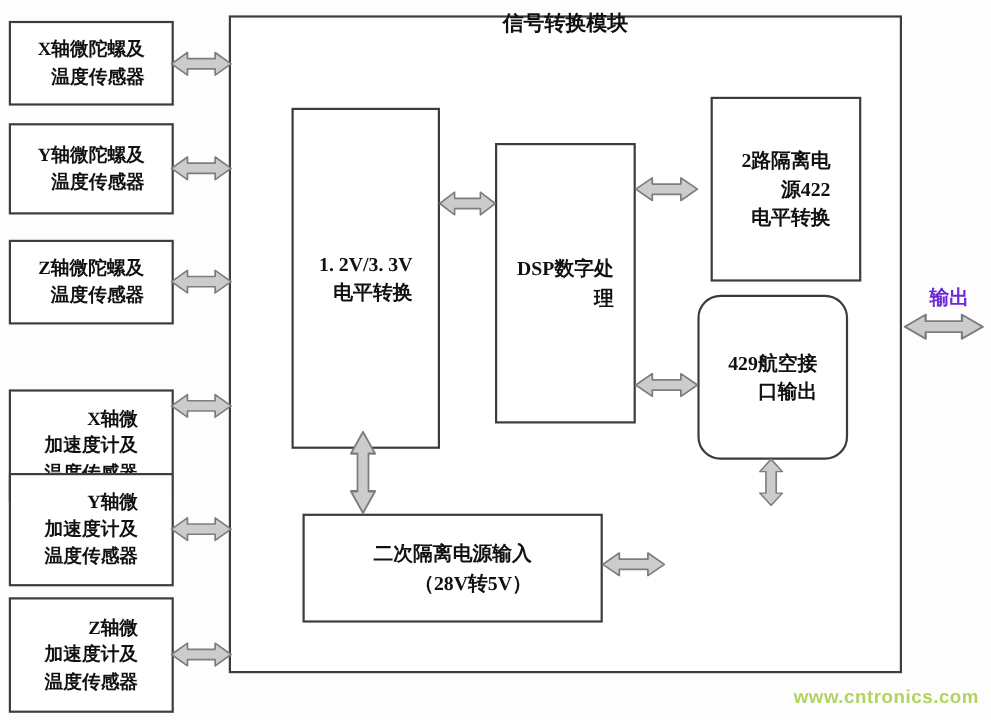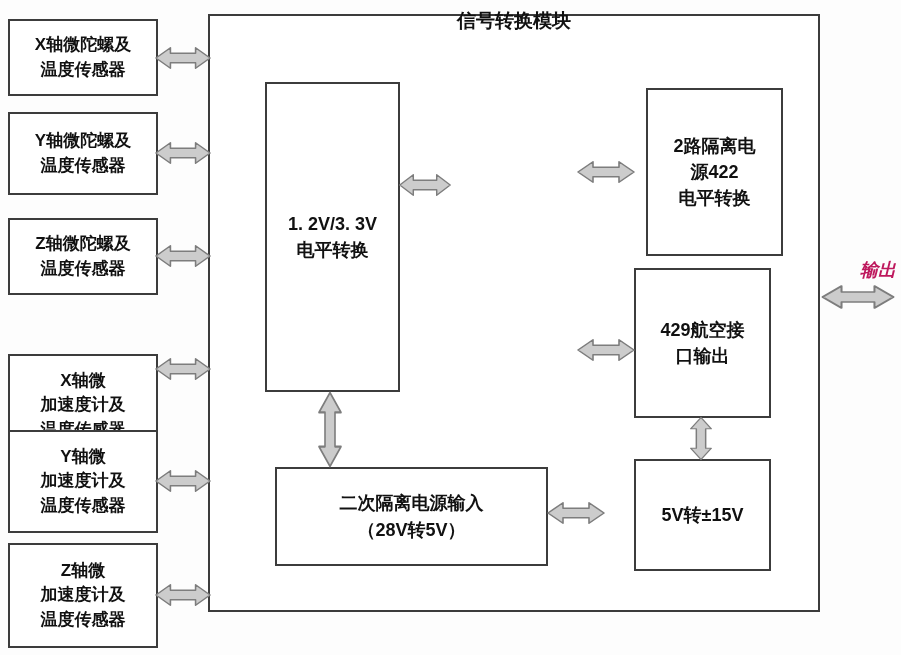--- a/index.html
+++ b/index.html
@@ -11,25 +11,26 @@
     overflow:hidden;
   }
   .box{
     position:absolute;
     box-sizing:border-box;
     border:2px solid #3c3c3c;
     background:#ffffff;
     display:flex;
     align-items:center;
     justify-content:center;
-    text-align:center;
+    text-align:right;
     font-weight:bold;
     color:#111;
     white-space:pre-line;
     line-height:1.45;
+    font-family:Liberation Serif, serif;
   }
   .sensor-box{left:8px;width:150px;font-size:17px;}
   .container-box{
     position:absolute;
     box-sizing:border-box;
     border:2px solid #3c3c3c;
     background:#ffffff;
     left:208px;top:14px;width:612px;height:598px;
   }
   .title{
@@ -37,25 +38,24 @@
     left:208px;top:8px;width:612px;
     text-align:center;
     font-weight:bold;
     font-size:19px;
     color:#111;
   }
   .arrow{position:absolute;}
   .out-label{
     position:absolute;
     left:830px;top:258px;width:66px;
-    text-align:right;
+    text-align:center;
     font-weight:bold;
     font-size:18px;
-    color:#be185d;
-    font-style:italic;
+    color:#6d28d9;
   }
   .watermark{
     position:absolute;
     left:700px;top:624px;width:190px;
     text-align:right;
     font-size:17px;
     color:#a9cf4e;
     opacity:.9;
     font-weight:bold;
     letter-spacing:.5px;
@@ -108,35 +108,36 @@
   <svg class="arrow" style="left:154px;top:355px;width:58px;height:28px">
       <use href="#dbl-arrow-h"></use>
     </svg>
   <svg class="arrow" style="left:154px;top:467px;width:58px;height:28px">
       <use href="#dbl-arrow-h"></use>
     </svg>
   <svg class="arrow" style="left:154px;top:581px;width:58px;height:28px">
       <use href="#dbl-arrow-h"></use>
     </svg>
 
-  <div class="box" style="left:265px;top:82px;width:135px;height:310px;font-size:18px;">1. 2V/3. 3V
+  <div class="box" style="left:265px;top:98px;width:135px;height:310px;font-size:18px;">1. 2V/3. 3V
 电平转换</div>
 
+  <div class="box" style="left:450px;top:130px;width:128px;height:255px;font-size:18px;">DSP数字处
+理</div>
 
   <div class="box" style="left:634px;top:88px;width:137px;height:168px;font-size:18px;margin-left:12px;">2路隔离电
 源422
 电平转换</div>
 
-  <div class="box" style="left:634px;top:268px;width:137px;height:150px;font-size:18px;">429航空接
+  <div class="box" style="left:634px;top:268px;width:137px;height:150px;font-size:18px;border-radius:21px;">429航空接
 口输出</div>
 
   <div class="box" style="left:275px;top:467px;width:273px;height:99px;font-size:18px;">二次隔离电源输入
 （28V转5V）</div>
 
-  <div class="box" style="left:634px;top:459px;width:137px;height:112px;font-size:18px;">5V转±15V</div>
 
   <svg class="arrow" style="left:398px;top:171px;width:54px;height:28px">
       <use href="#dbl-arrow-h"></use>
     </svg>
   <svg class="arrow" style="left:576px;top:158px;width:60px;height:28px">
       <use href="#dbl-arrow-h"></use>
     </svg>
   <svg class="arrow" style="left:576px;top:336px;width:60px;height:28px">
       <use href="#dbl-arrow-h"></use>
     </svg>
@@ -148,14 +149,15 @@
     </svg>
   <svg class="arrow" style="left:687px;top:416px;width:28px;height:45px">
       <use href="#dbl-arrow-v"></use>
     </svg>
 
   <div class="out-label">输出</div>
   <svg class="arrow" style="left:820px;top:282px;width:76px;height:30px">
       <use href="#dbl-arrow-h"></use>
     </svg>
 
+  <div class="watermark">www.cntronics.com</div>
 
 </div>
 
 </body></html>

